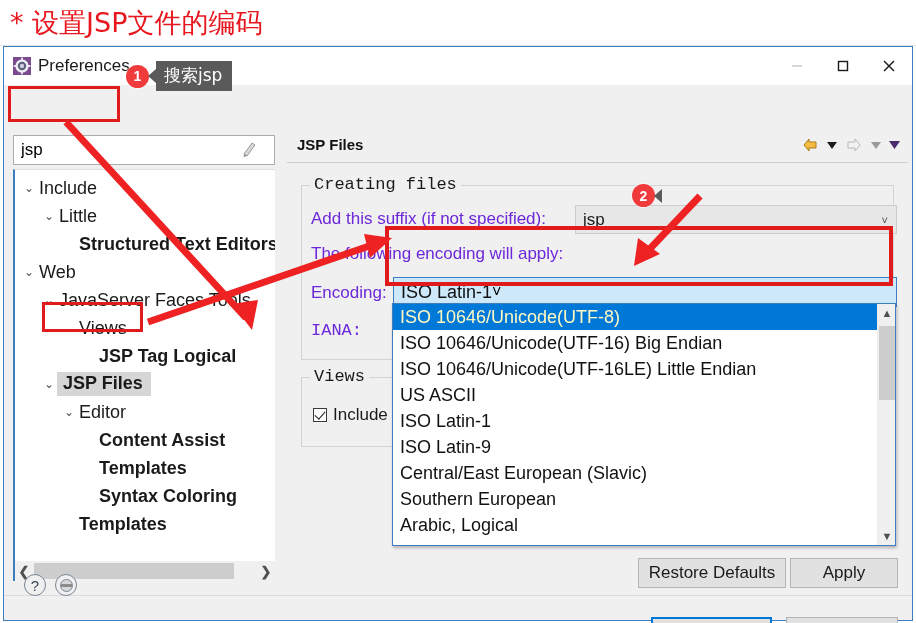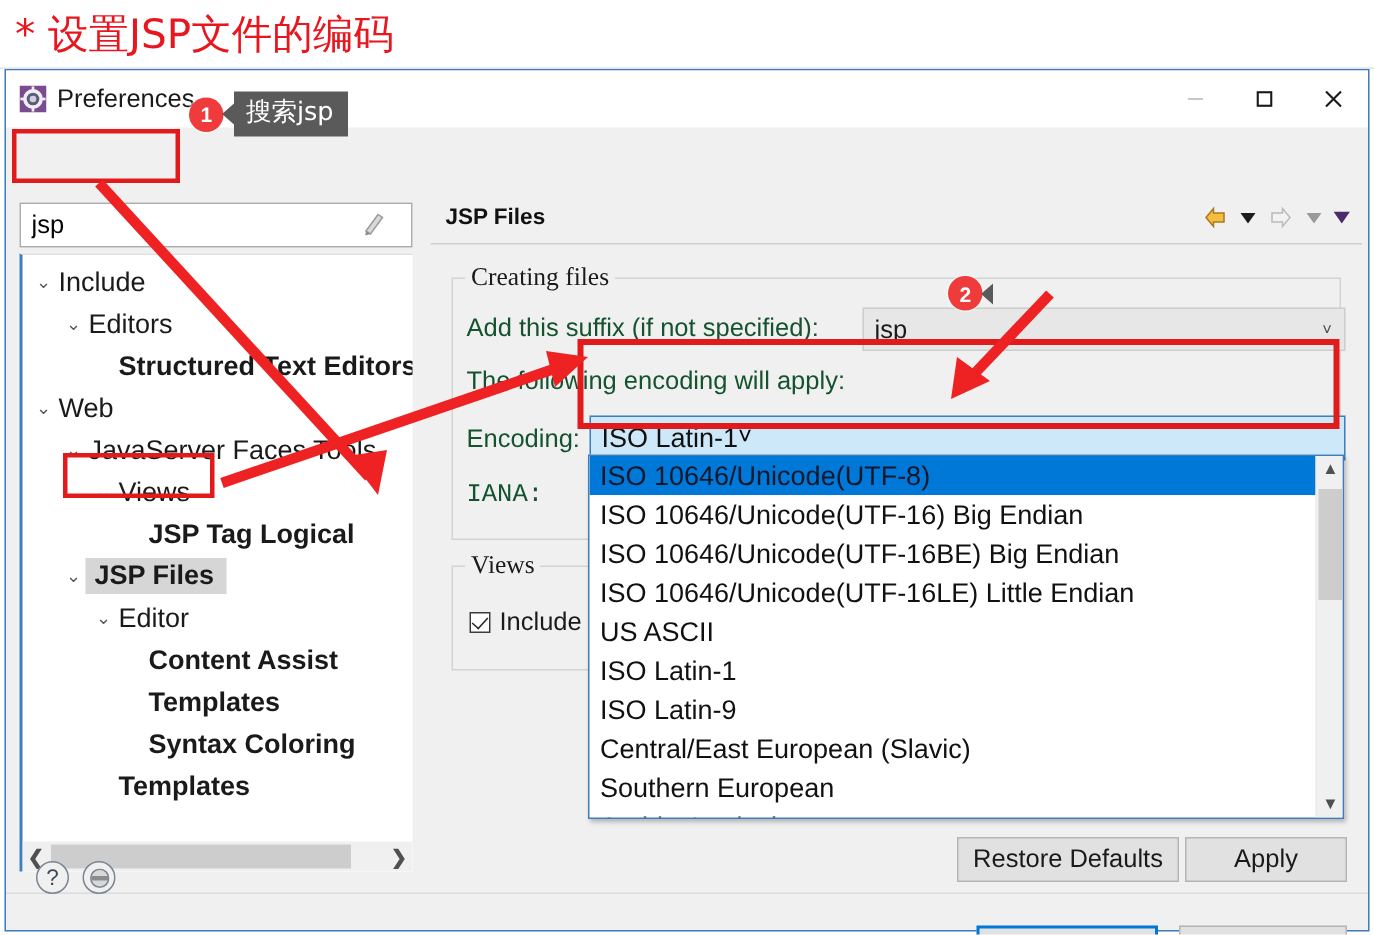--- a/index.html
+++ b/index.html
@@ -182,26 +182,26 @@
   .group {
     position: absolute;
     border: 1px solid #d3d3d3;
     background: transparent;
   }
   .group-label {
     position: absolute; top: -11px; left: 8px;
     background: #f0f0f0;
     padding: 0 4px;
     font-size: 17px; color: #1a1a1a;
-    font-family: Liberation Serif, serif;
+    font-family: Liberation Mono, monospace;
     white-space: nowrap;
   }
   .fieldlabel {
     position: absolute;
-    font-size: 17px; color: #14532d;
+    font-size: 17px; color: #6d28d9;
     font-family: "Liberation Sans", sans-serif;
     white-space: nowrap;
   }
 
   .combo {
     position: absolute;
     background: #e7e7e7;
     border: 1px solid #cdcdcd;
     display: flex; align-items: center;
   }
@@ -266,21 +266,21 @@
     width: 485px;
   }
   .dditem {
     height: 26px;
     display: flex; align-items: center;
     font-size: 18px; color: #111;
     padding-left: 7px;
     font-family: "Liberation Sans", sans-serif;
     white-space: nowrap;
   }
-  .dditem.hl { background: #0078d7; color: #0f172a; }
+  .dditem.hl { background: #0078d7; color: #fef9c3; }
   .dd-scroll {
     position: absolute; right: 0; top: 0;
     width: 18px; height: 241px;
     background: #f0f0f0;
     border-left: 1px solid #ececec;
   }
   .dd-sb-arrow {
     width: 18px; height: 18px;
     display: flex; align-items: center; justify-content: center;
     color: #505050; font-size: 11px;
@@ -422,21 +422,21 @@
     </div>
 
     <div class="treepanel">
       <div class="treelist" id="treelist">
           <div class="tnode" style="padding-left: 6px;">
             <span class="arrow">⌄</span>
             <span class="lbl">Include</span>
           </div>
           <div class="tnode" style="padding-left: 26px;">
             <span class="arrow">⌄</span>
-            <span class="lbl">Editors</span>
+            <span class="lbl">Little</span>
           </div>
           <div class="tnode bold" style="padding-left: 46px;">
             <span class="arrow"></span>
             <span class="lbl">Structured Text Editors</span>
           </div>
           <div class="tnode" style="padding-left: 6px;">
             <span class="arrow">⌄</span>
             <span class="lbl">Web</span>
           </div>
           <div class="tnode" style="padding-left: 26px;">
@@ -546,21 +546,20 @@
       <div class="chk" style="left:26px; top:278px;">
         <span class="chkbox"></span>
         <span>Include J</span>
       </div>
     </div>
 
     <div class="dropdown">
       <div class="ddlist" id="ddlist">
           <div class="dditem hl">ISO 10646/Unicode(UTF-8)</div>
           <div class="dditem">ISO 10646/Unicode(UTF-16) Big Endian</div>
-          <div class="dditem">ISO 10646/Unicode(UTF-16BE) Big Endian</div>
           <div class="dditem">ISO 10646/Unicode(UTF-16LE) Little Endian</div>
           <div class="dditem">US ASCII</div>
           <div class="dditem">ISO Latin-1</div>
           <div class="dditem">ISO Latin-9</div>
           <div class="dditem">Central/East European (Slavic)</div>
           <div class="dditem">Southern European</div>
           <div class="dditem">Arabic, Logical</div>
         </div>
       <div class="dd-scroll">
         <div class="dd-sb-arrow">▲</div>

